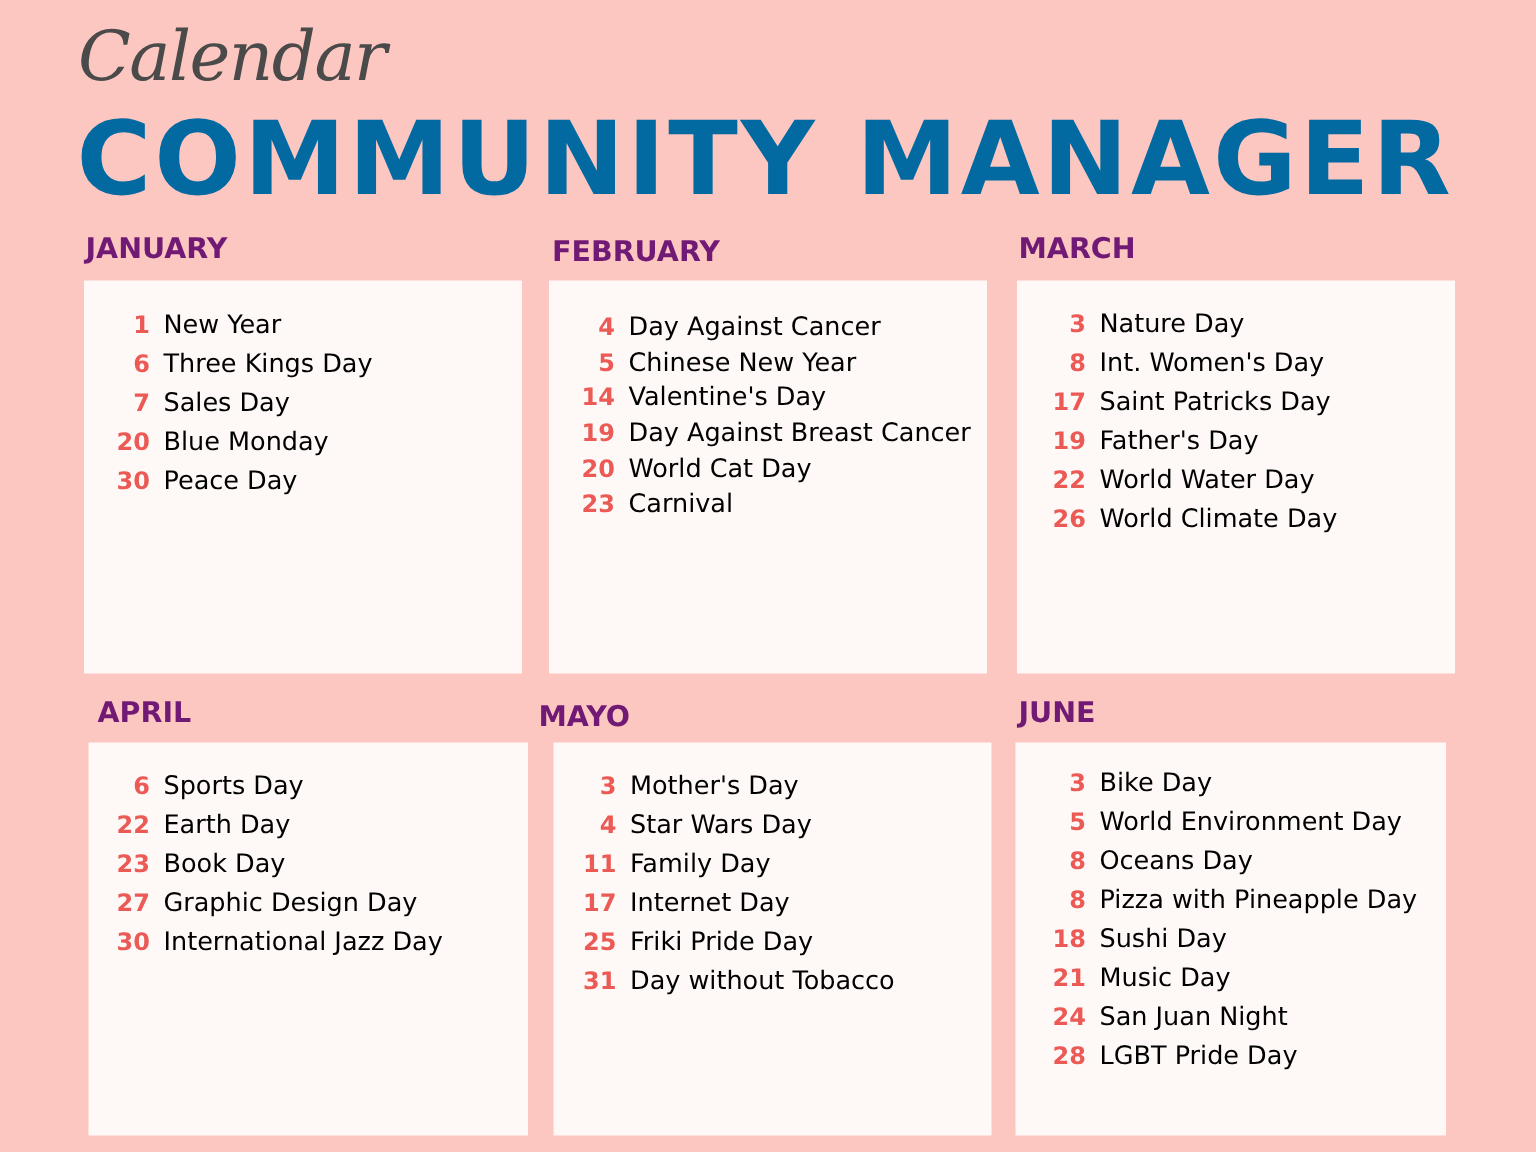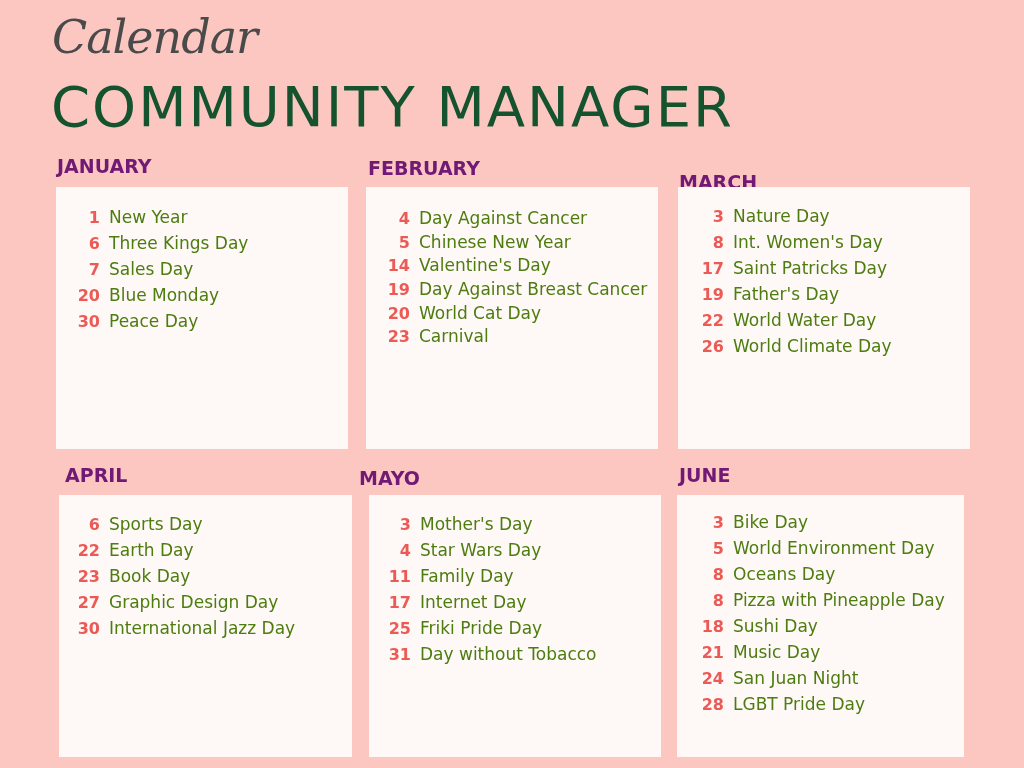--- a/index.html
+++ b/index.html
@@ -8,38 +8,38 @@
     background:#fdc7c1; position:relative;
     font-family:"Liberation Sans", sans-serif;
   }
   .script-title {
     position:absolute; left:52px; top:10px;
     font-family:"DejaVu Serif", serif; font-style:italic;
     font-size:46px; color:#4a4a4a; letter-spacing:-1px;
   }
   .main-title {
     position:absolute; left:51px; top:74px;
-    font-family:"DejaVu Sans", sans-serif; font-weight:normal;
-    font-size:56px; color:#14532d; letter-spacing:2px; line-height:66px;
+    font-family:"DejaVu Sans", sans-serif; font-weight:bold;
+    font-size:68px; color:#0369a1; letter-spacing:2px; line-height:66px;
   }
   .month-title {
     position:absolute; font-family:"DejaVu Sans", sans-serif; font-weight:bold;
     font-size:19px; color:#701a75; white-space:nowrap;
   }
   .month-box {
     position:absolute; background:#fef8f7;
   }
   .events { position:absolute; left:0; top:20px; width:100%; }
   .event { display:flex; align-items:baseline; height:26px; }
   .event .day {
     width:44px; text-align:right; font-family:"DejaVu Sans", sans-serif;
     font-weight:bold; color:#eb5a55; font-size:16px; padding-right:9px; flex:none;
   }
   .event .name {
-    font-family:"DejaVu Sans", sans-serif; font-size:17px; color:#4d7c0f; white-space:nowrap;
+    font-family:"DejaVu Sans", sans-serif; font-size:17px; color:#000000; white-space:nowrap;
   }
   .tight .event { height:23.7px; }
 </style>
 </head>
 <body>
 
 <div class="script-title">Calendar</div>
 <div class="main-title">COMMUNITY MANAGER</div>
 
 <div class="month-title" style="left:57px;top:155px;">JANUARY</div>
@@ -91,21 +91,21 @@
         <span class="day">20</span>
         <span class="name">World Cat Day</span>
       </div>
     <div class="event">
         <span class="day">23</span>
         <span class="name">Carnival</span>
       </div>
   </div>
 </div>
 
-<div class="month-title" style="left:679px;top:155px;margin-top:16px;">MARCH</div>
+<div class="month-title" style="left:679px;top:155px;">MARCH</div>
 <div class="month-box" style="left:678px;top:187px;width:292px;height:262px;">
   <div class="events" style="top:19px;left:2px;">
     <div class="event">
         <span class="day">3</span>
         <span class="name">Nature Day</span>
       </div>
     <div class="event">
         <span class="day">8</span>
         <span class="name">Int. Women's Day</span>
       </div>

